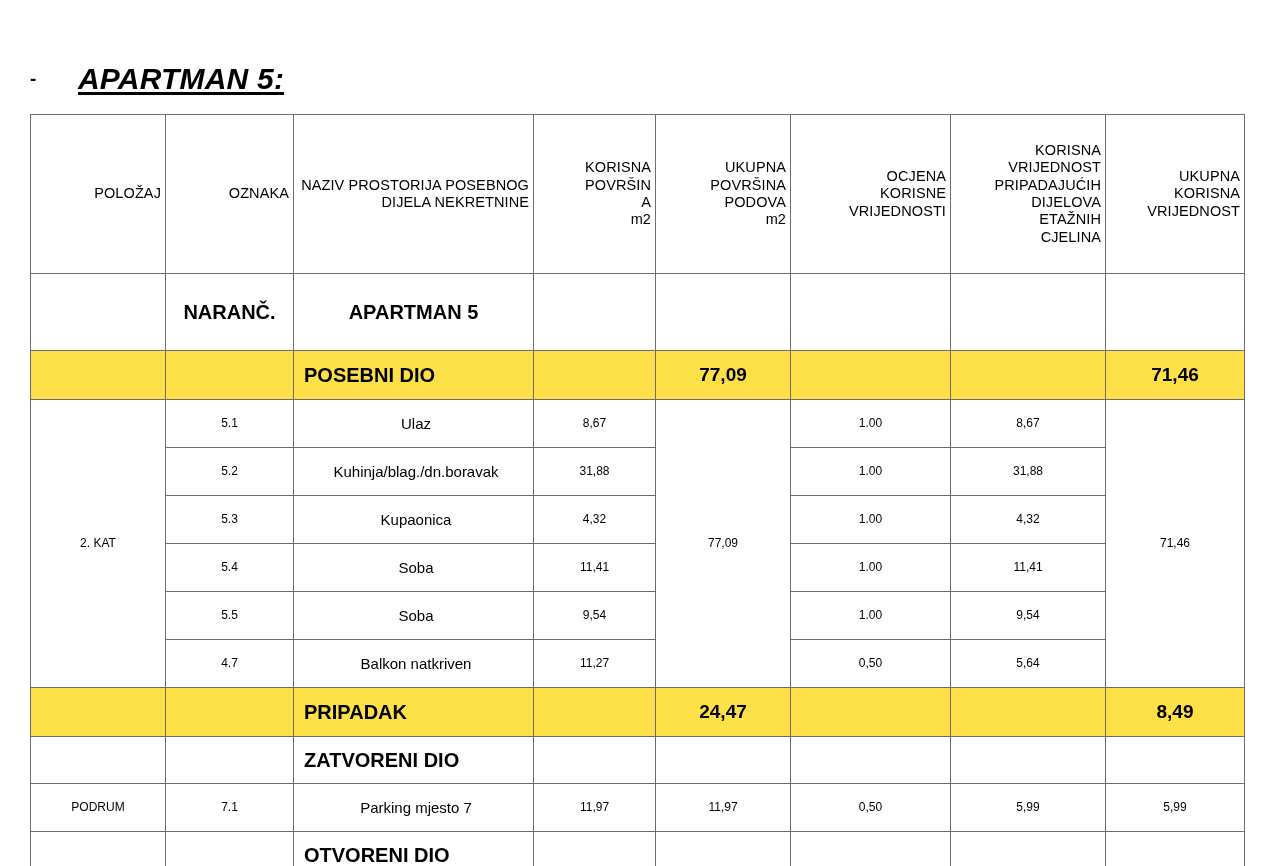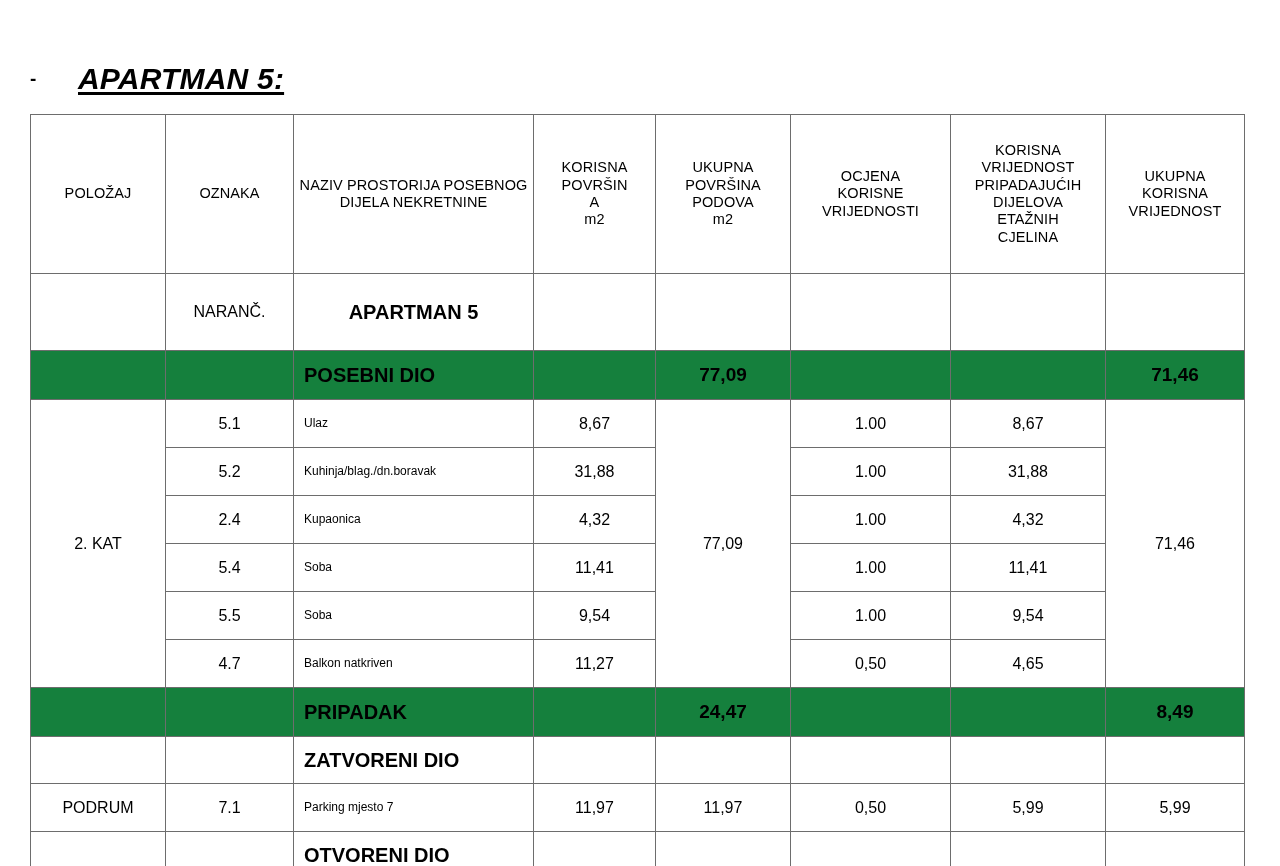--- a/index.html
+++ b/index.html
@@ -77,47 +77,48 @@
   col.c-ocjena  { width: 160px; }
   col.c-kvpd    { width: 155px; }
   col.c-ukv     { width: 139px; }
 
   
   tr.head-row td {
     height: 150px;
     font-size: 14.5px;
     letter-spacing: 0.1px;
     padding: 4px 4px;
+    text-align: right;
   }
   .hdr-multiline { white-space: pre-line; }
 
   
   tr.title-row td { height: 72px; }
-  .naranc-cell { font-size: 16px; font-weight: 400; }
+  .naranc-cell { font-size: 20px; font-weight: 700; }
   .apt-cell    { font-size: 20px; font-weight: 700; }
 
   
   tr.section-row td {
-    background: #15803d;
+    background: #fde047;
     height: 44px;
   }
   tr.section-row .sec-label {
     font-size: 20px;
     font-weight: 700;
     text-align: left;
     padding-left: 10px;
   }
   tr.section-row .sec-num {
     font-size: 19px;
     font-weight: 700;
   }
 
   
-  tr.data-row td { height: 43px; font-size: 16px; }
-  tr.data-row td.left-name { text-align: left; padding-left: 10px; font-size: 12px; }
+  tr.data-row td { height: 43px; font-size: 12px; }
+  tr.data-row td.left-name { text-align: center; padding-left: 10px; font-size: 15px; }
   td.rowspan-cell { font-size: 16px; }
 
   
   tr.sub-row td { height: 42px; margin-top: 24px; }
   tr.sub-row .sub-label {
     font-size: 20px;
     font-weight: 700;
     text-align: left;
     padding-left: 10px;
   }
@@ -205,21 +206,21 @@
 
     <tr class="data-row">
       <td>5.2</td>
       <td class="left-name">Kuhinja/blag./dn.boravak</td>
       <td>31,88</td>
       <td>1.00</td>
       <td>31,88</td>
     </tr>
 
     <tr class="data-row">
-      <td>2.4</td>
+      <td>5.3</td>
       <td class="left-name">Kupaonica</td>
       <td>4,32</td>
       <td>1.00</td>
       <td>4,32</td>
     </tr>
 
     <tr class="data-row">
       <td>5.4</td>
       <td class="left-name">Soba</td>
       <td>11,41</td>
@@ -233,21 +234,21 @@
       <td>9,54</td>
       <td>1.00</td>
       <td>9,54</td>
     </tr>
 
     <tr class="data-row">
       <td>4.7</td>
       <td class="left-name">Balkon natkriven</td>
       <td>11,27</td>
       <td>0,50</td>
-      <td>4,65</td>
+      <td>5,64</td>
     </tr>
 
     <tr class="section-row">
       <td></td>
       <td></td>
       <td class="sec-label">PRIPADAK</td>
       <td></td>
       <td class="sec-num">24,47</td>
       <td></td>
       <td></td>

